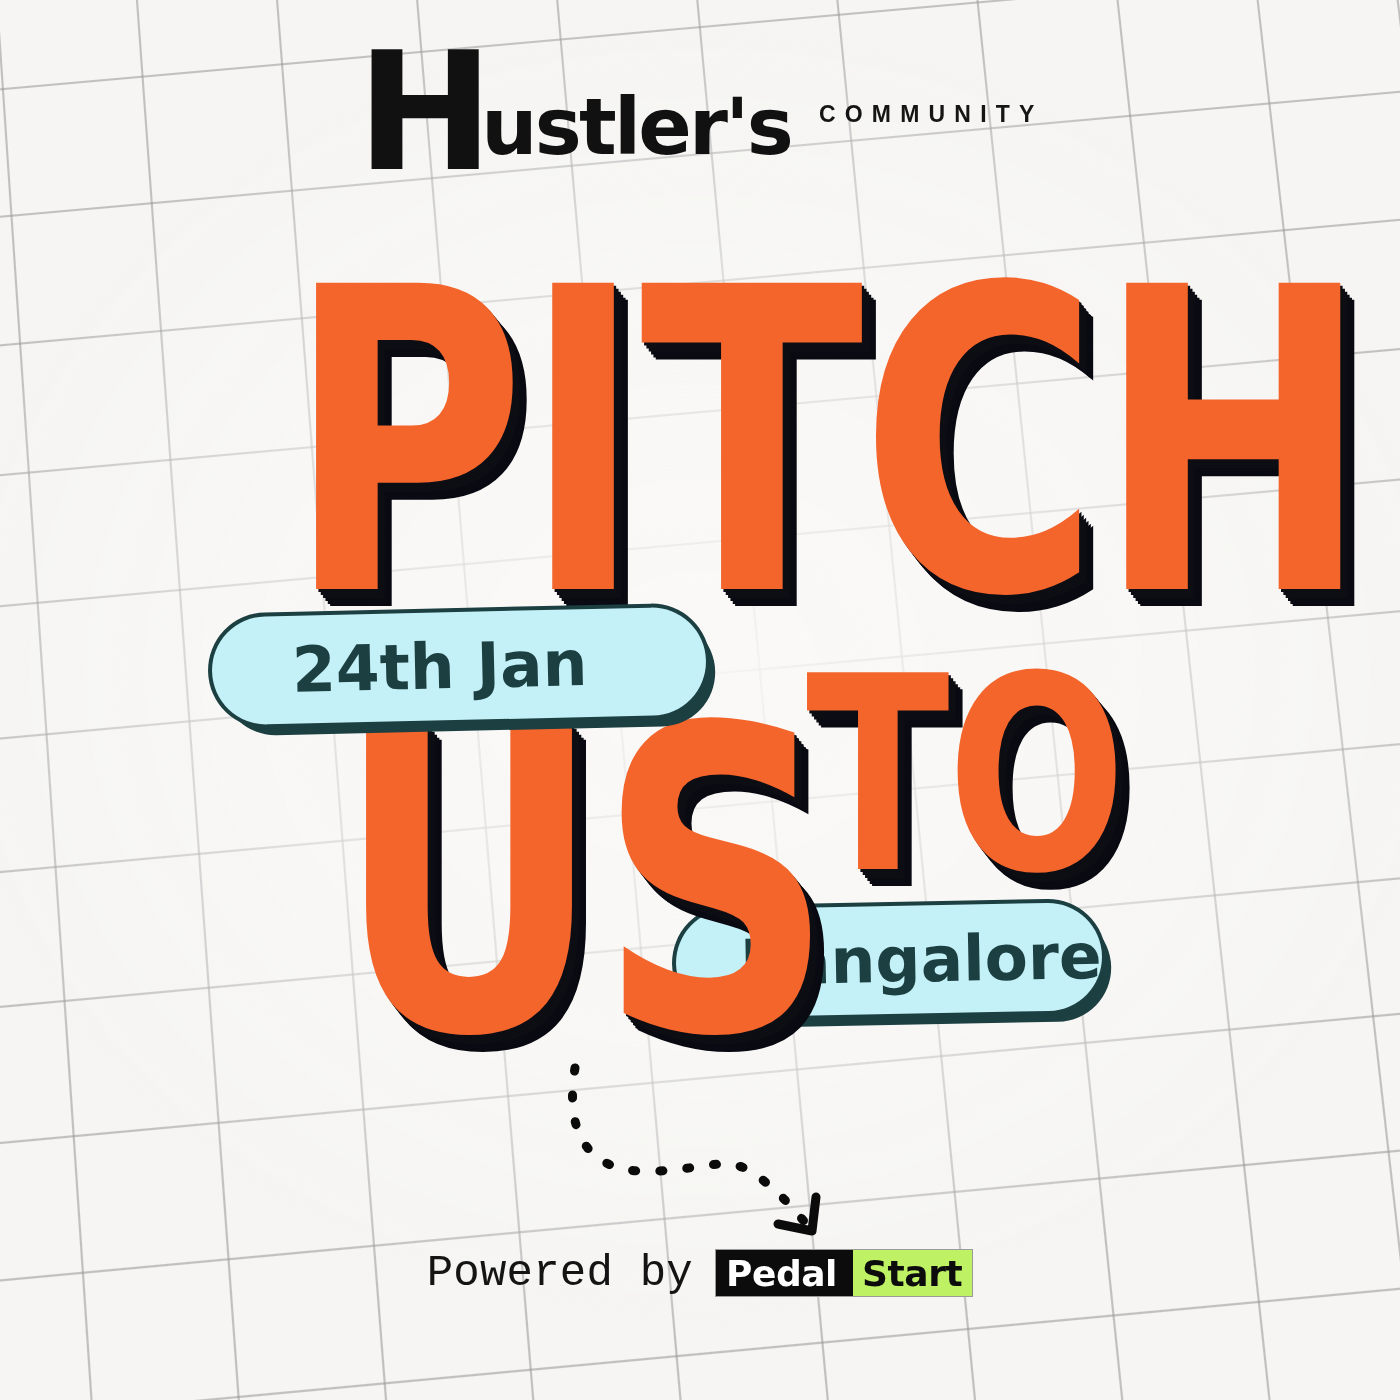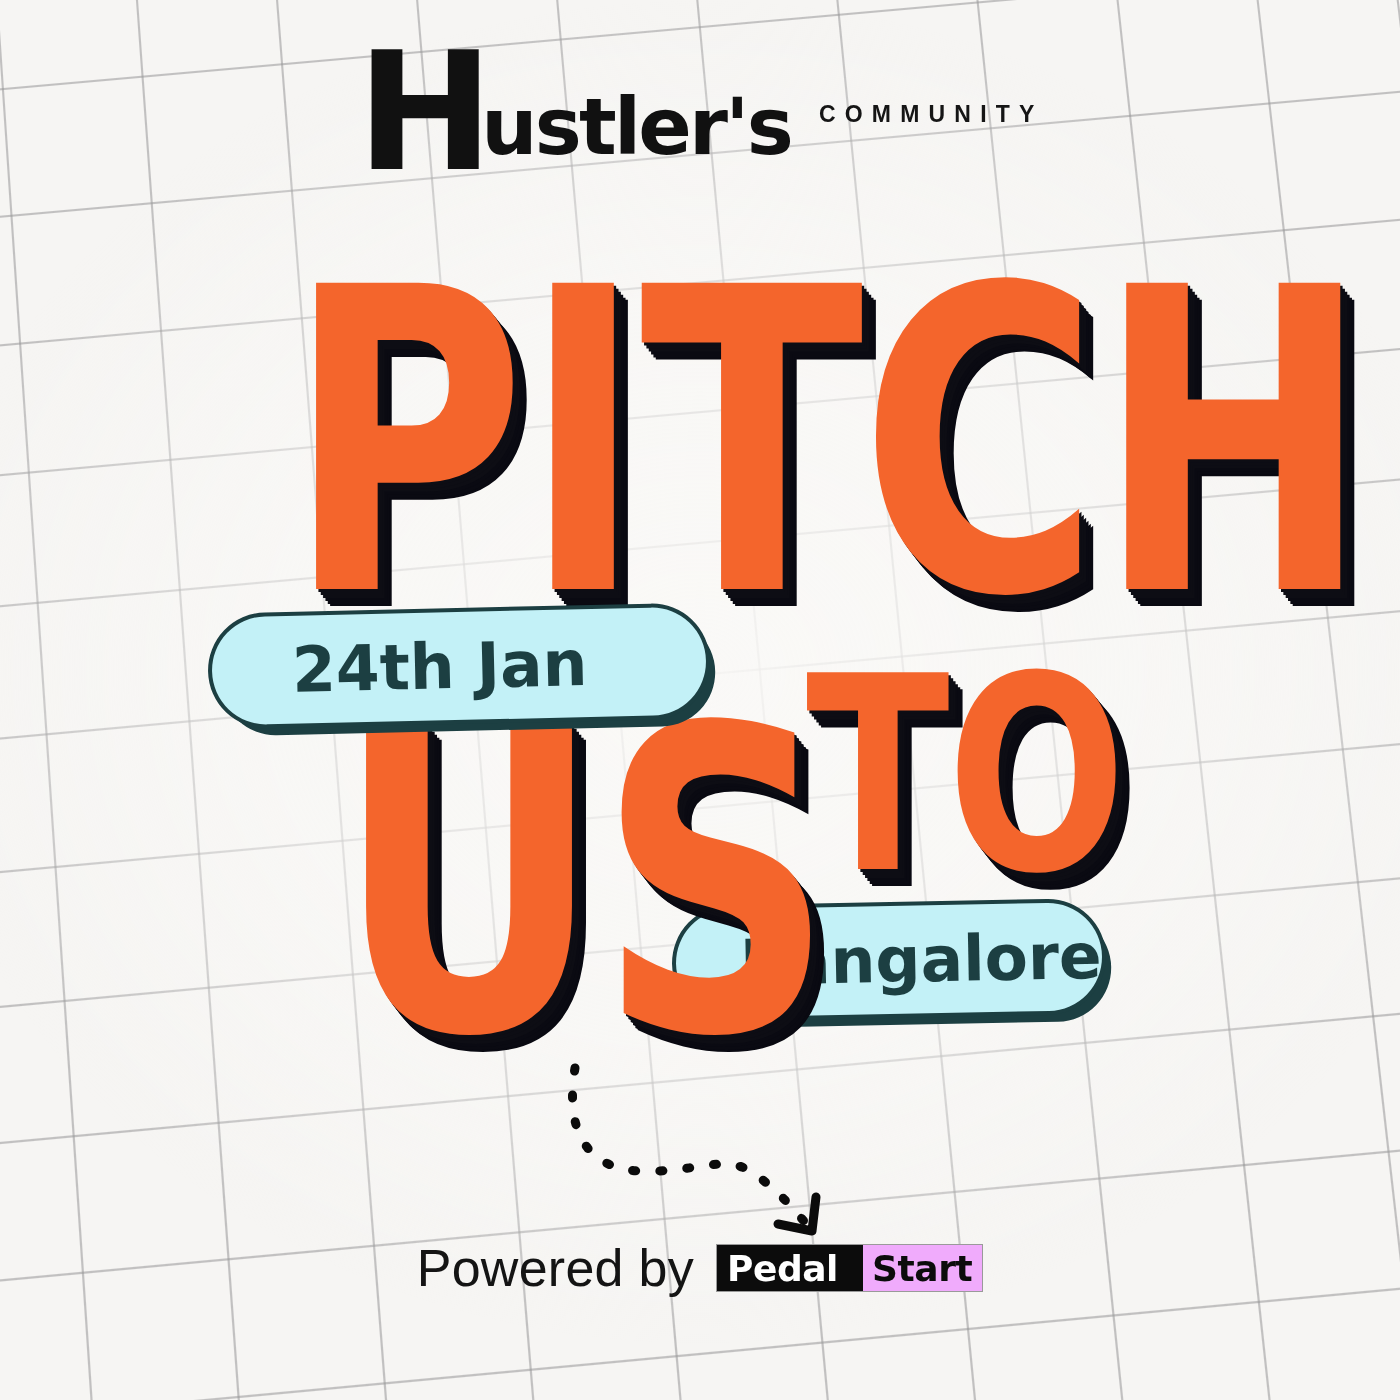--- a/index.html
+++ b/index.html
@@ -191,46 +191,46 @@
     position: absolute;
     left: 0;
     right: 0;
     bottom: 102px;
     display: flex;
     justify-content: center;
     align-items: center;
     gap: 22px;
   }
   .powered-text {
-    font-family: Liberation Sans, sans-serif;
-    font-size: 52px;
+    font-family: Liberation Mono, monospace;
+    font-size: 44px;
     font-weight: 400;
     color: #141414;
     letter-spacing: 0.005em;
     text-align: center;
   }
   .pedalstart {
     display: flex;
     align-items: stretch;
     height: 48px;
     border: 1.5px solid #9a9a9a;
     font-family: "DejaVu Sans", sans-serif;
     font-weight: 700;
     font-size: 36px;
   }
   .ps-dark {
     background: #0c0c0c;
     color: #ffffff;
     display: flex;
     align-items: center;
-    padding: 0 25px 0 10px;
+    padding: 0 16px 0 10px;
     letter-spacing: -0.012em;
   }
   .ps-light {
-    background: #f0abfc;
+    background: #bef264;
     color: #0c0c0c;
     display: flex;
     align-items: center;
     padding: 0 10px 0 9px;
     letter-spacing: -0.012em;
   }
 </style>
 </head>
 <body>
 

